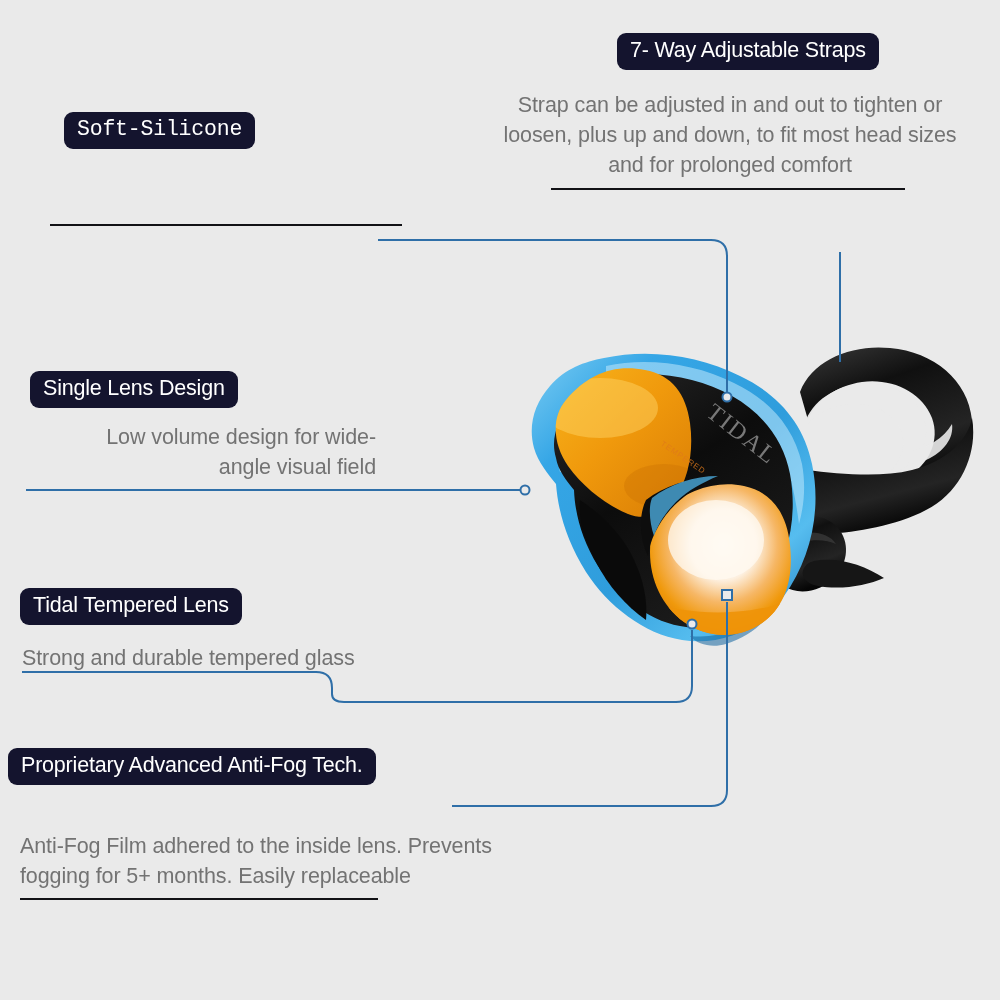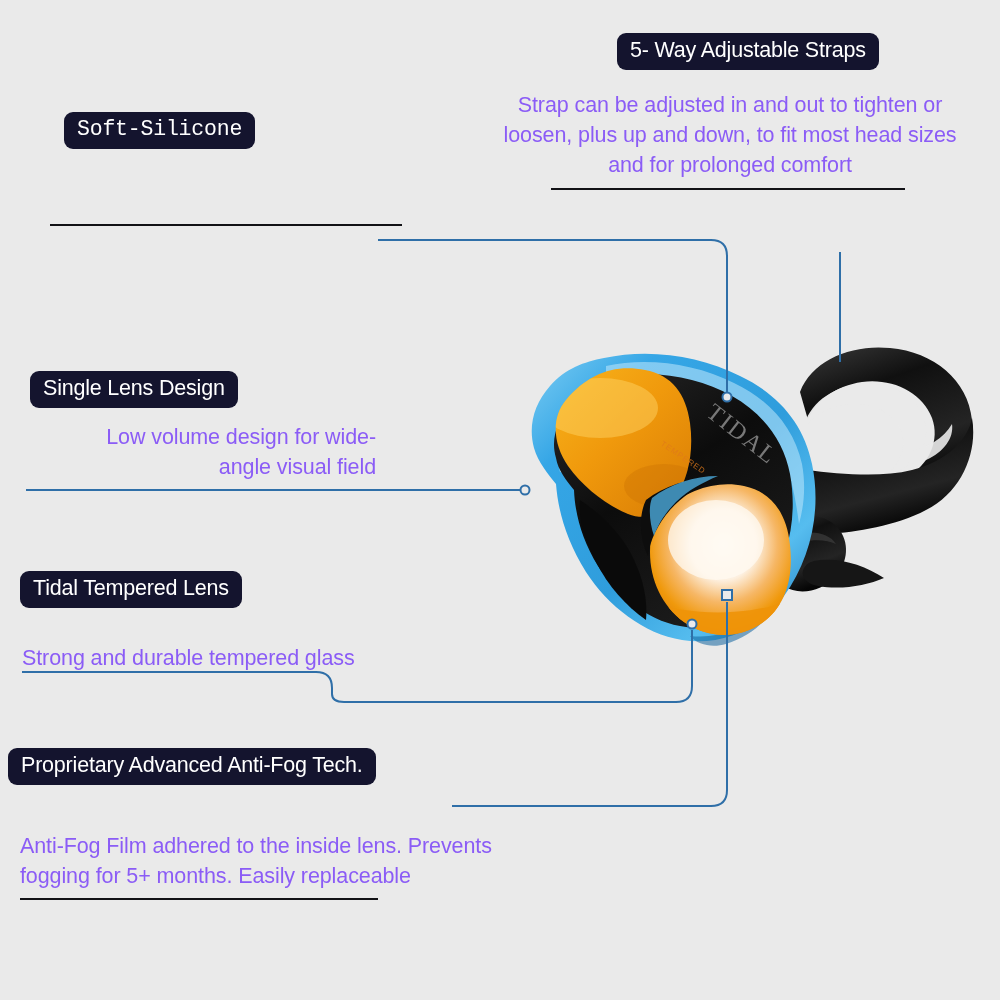--- a/index.html
+++ b/index.html
@@ -19,21 +19,21 @@
     border-radius:9px;
     font-size:21.5px;
     letter-spacing:-0.2px;
     padding:6px 13px 8px 13px;
     white-space:nowrap;
     line-height:1.05;
     z-index:6;
   }
   .desc{
     position:absolute;
-    color:#8b5cf6;
+    color:#737373;
     font-size:21.5px;
     line-height:30px;
     letter-spacing:-0.1px;
     white-space:pre-line;
     z-index:5;
   }
   .desc.center{text-align:center;}
   .rule{
     position:absolute;
     height:0;
@@ -199,32 +199,32 @@
       <circle cx="692" cy="624" r="4.5" fill="#eaeaea" stroke="#2f6fa8" stroke-width="2"></circle>
 
       <path d="M452,806 L711,806 Q727,806 727,790 L727,602"></path>
       <rect x="722" y="590" width="10" height="10" fill="#eaeaea" stroke="#2f6fa8" stroke-width="2"></rect>
     </g>
   </svg>
 
   <div class="badge" style="left:64px;top:112px;font-family:Liberation Mono, monospace;">Soft-Silicone</div>
   <div class="rule" style="left:50px;top:224px;width:352px;"></div>
 
-  <div class="badge" style="left:617px;top:33px;">5- Way Adjustable Straps</div>
+  <div class="badge" style="left:617px;top:33px;">7- Way Adjustable Straps</div>
   <div class="desc center" style="left:470px;top:90px;width:520px;">Strap can be adjusted in and out to tighten or
 loosen, plus up and down, to fit most head sizes
 and for prolonged comfort</div>
   <div class="rule" style="left:551px;top:188px;width:354px;"></div>
 
 
   <div class="badge" style="left:30px;top:371px;">Single Lens Design</div>
   <div class="desc" style="left:26px;top:422px;width:350px;text-align:right;">Low volume design for wide-
 angle visual field</div>
 
-  <div class="badge" style="left:20px;top:571px;">Tidal Tempered Lens</div>
+  <div class="badge" style="left:20px;top:588px;">Tidal Tempered Lens</div>
   <div class="desc" style="left:22px;top:643px;width:420px;">Strong and durable tempered glass</div>
 
   <div class="badge" style="left:8px;top:748px;">Proprietary Advanced Anti-Fog Tech.</div>
   <div class="desc" style="left:20px;top:831px;width:560px;">Anti-Fog Film adhered to the inside lens. Prevents
 fogging for 5+ months. Easily replaceable</div>
   <div class="rule" style="left:20px;top:898px;width:358px;"></div>
 
 </div>
 
 </body></html>

